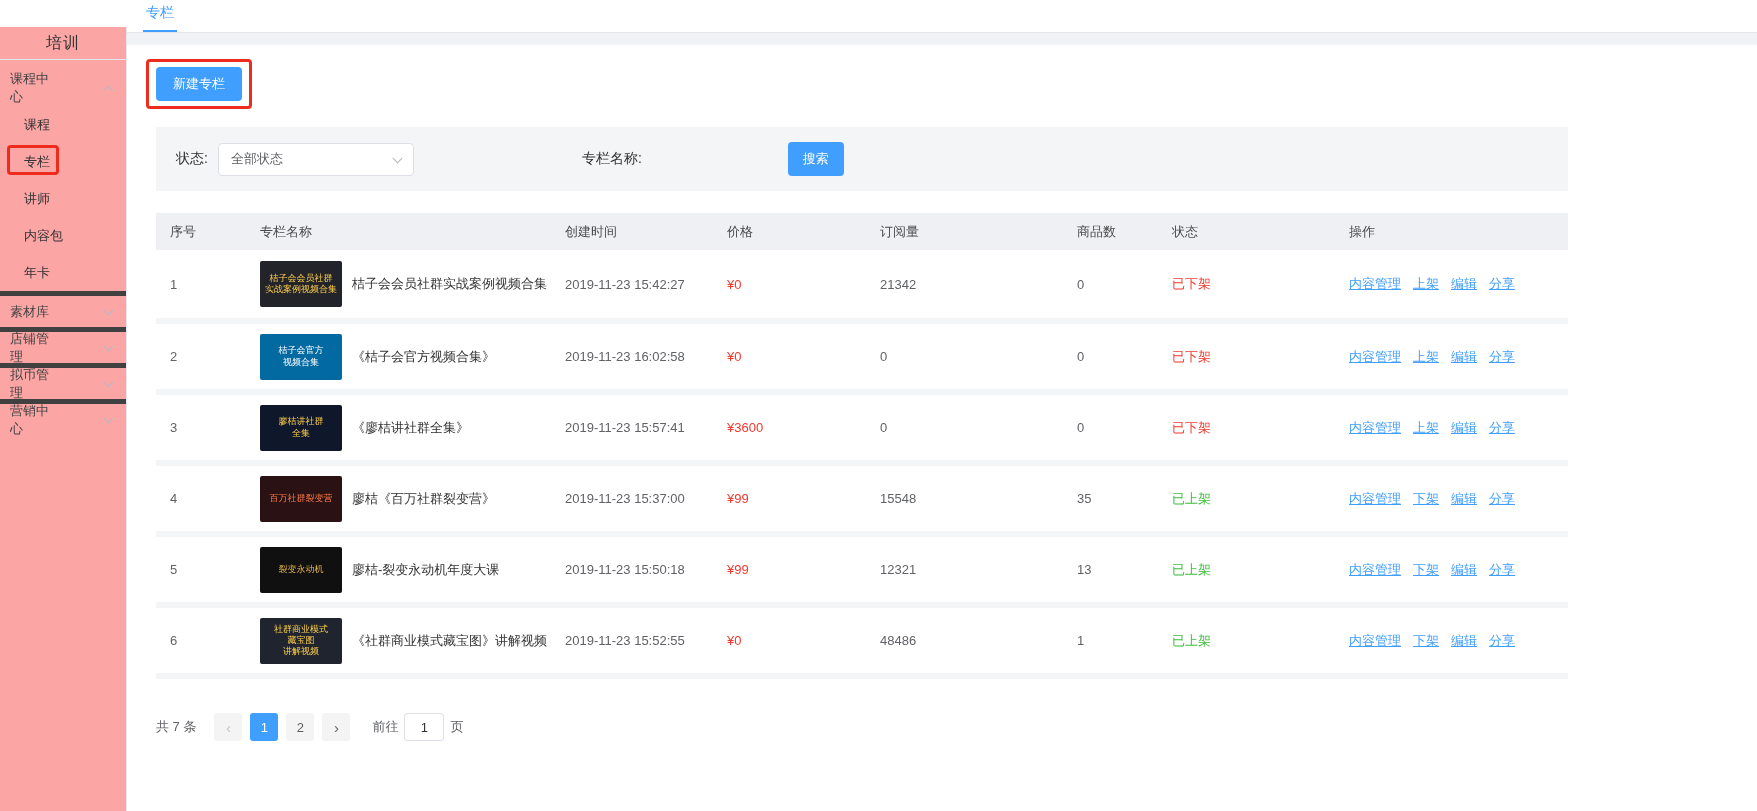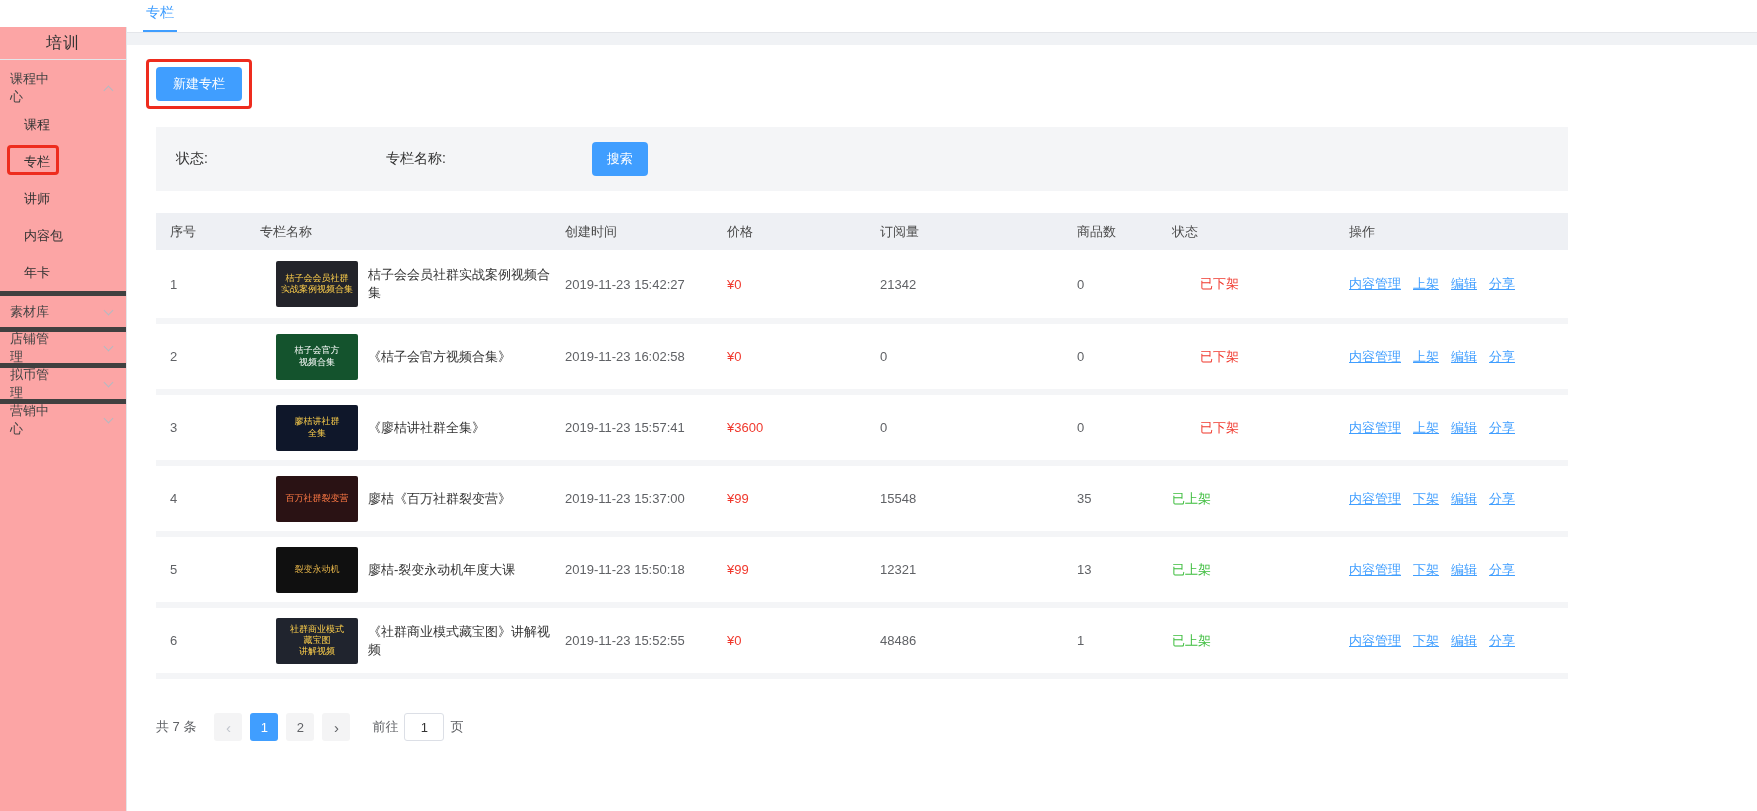--- a/index.html
+++ b/index.html
@@ -55,27 +55,27 @@
   .filter-name-label{margin-left:168px;}
   .text-input{width:200px;height:33px;border:1px solid #dcdfe6;border-radius:4px;padding:0 10px;
     font-size:13px;color:#333;font-family:inherit;outline:none;}
   .text-input::placeholder{color:#c0c4cc;}
   .search-wrap{margin-left:136px;}
 
   
   table{border-collapse:collapse;table-layout:fixed;width:1412px;margin-top:22px;font-size:13px;}
   thead th{background:#eef0f4;height:37px;text-align:left;font-weight:400;color:#4a4a4a;padding-left:14px;}
   tbody td{height:71px;vertical-align:middle;padding-left:14px;border-bottom:6px solid #f4f5f7;color:#606266;background:#fff;}
-  .col-name-flex{display:flex;align-items:center;gap:10px;margin-left:16px;}
+  .col-name-flex{display:flex;align-items:center;gap:10px;}
   .thumb{width:82px;height:46px;border-radius:2px;flex:0 0 82px;display:flex;flex-direction:column;
     align-items:center;justify-content:center;overflow:hidden;color:#ffd04b;font-size:9px;line-height:1.25;text-align:center;}
   .thumb-line{white-space:nowrap;}
   .name-text{color:#333;}
   .price{color:var(--danger);}
-  .status.off{color:var(--danger);margin-left:28px;}
+  .status.off{color:var(--danger);}
   .status.on{color:var(--success);}
   .actions a{color:var(--accent);text-decoration:underline;margin-right:12px;cursor:pointer;white-space:nowrap;}
 
   
   .pagination{margin-top:34px;display:flex;align-items:center;justify-content:flex-start;gap:8px;
     font-size:13px;color:#606266;padding-right:2px;}
   .pg-total{margin-right:10px;}
   .pg-btn{min-width:28px;height:28px;border:none;border-radius:3px;background:#f4f4f5;color:#606266;
     font-size:13px;cursor:pointer;font-family:inherit;}
   .pg-btn.arrow{font-size:15px;line-height:1;}
@@ -144,20 +144,24 @@
 
       <div class="btn-wrap">
         <button class="btn-primary">新建专栏</button>
         <div class="annotation-box ann-button"></div>
       </div>
 
       <div class="board">
 
         <div class="filter-bar">
           <span class="filter-label">状态:</span>
+          <div class="select">
+            <span class="sel-text">全部状态</span>
+            <span class="chev down"></span>
+          </div>
           <span class="filter-label filter-name-label">专栏名称:</span>
           <span class="search-wrap">
             <button class="btn-primary btn-search">搜索</button>
           </span>
         </div>
 
         <table>
           <colgroup>
             <col style="width:90px">
               <col style="width:305px">
@@ -196,21 +200,21 @@
                 <td class="price">¥0</td>
                 <td>21342</td>
                 <td>0</td>
                 <td><span class="status off">已下架</span></td>
                 <td class="actions"><a>内容管理</a><a>上架</a><a>编辑</a><a>分享</a></td>
               </tr>
               <tr>
                 <td>2</td>
                 <td>
                   <div class="col-name-flex">
-                    <div class="thumb" style="background: #14532d; color: rgb(255, 255, 255);">
+                    <div class="thumb" style="background: #0369a1; color: rgb(255, 255, 255);">
                       <div class="thumb-line">桔子会官方</div>
                       <div class="thumb-line">视频合集</div>
                     </div>
                     <span class="name-text">《桔子会官方视频合集》</span>
                   </div>
                 </td>
                 <td>2019-11-23 16:02:58</td>
                 <td class="price">¥0</td>
                 <td>0</td>
                 <td>0</td>

